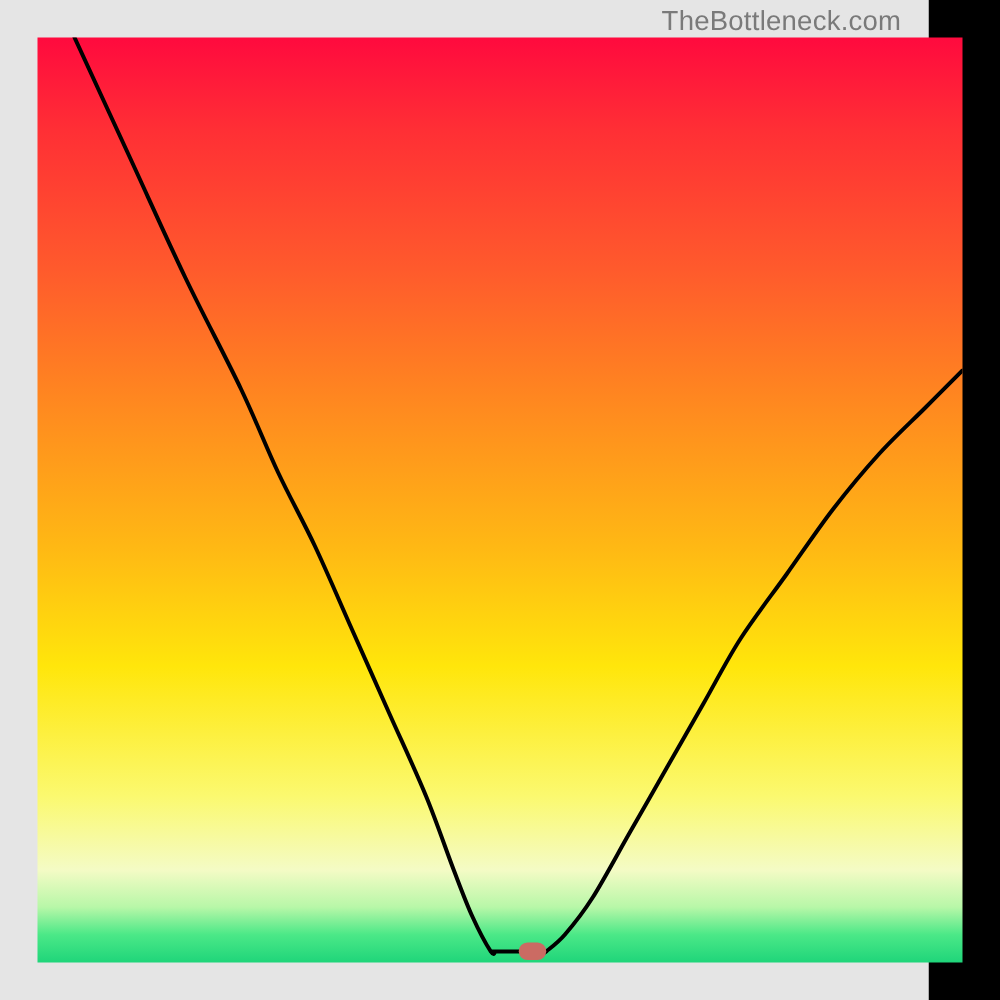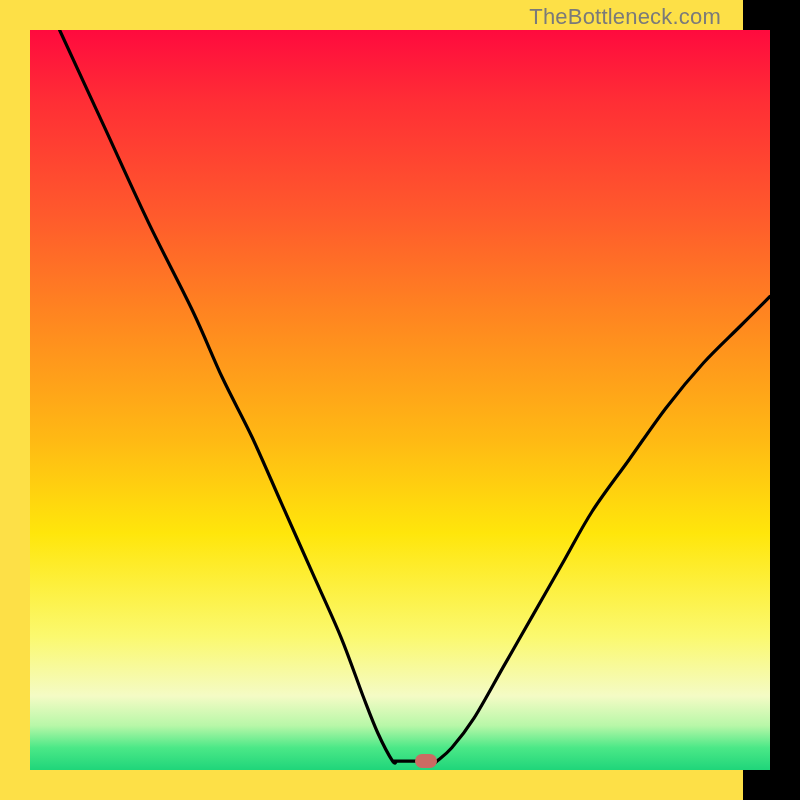--- a/index.html
+++ b/index.html
@@ -8,21 +8,21 @@
     width: 800px;
     height: 800px;
     overflow: hidden;
     background: #000;
     font-family: Arial, Helvetica, sans-serif;
   }
   .frame {
     position: relative;
     width: 743px;
     height: 800px;
-    background: #fde047;
+    background: #e5e5e5;
   }
   .plot-area {
     position: absolute;
     left: 30px;
     top: 30px;
     width: 740px;
     height: 740px;
     
     background: linear-gradient(to bottom,
       #ff0a3e 0%,

